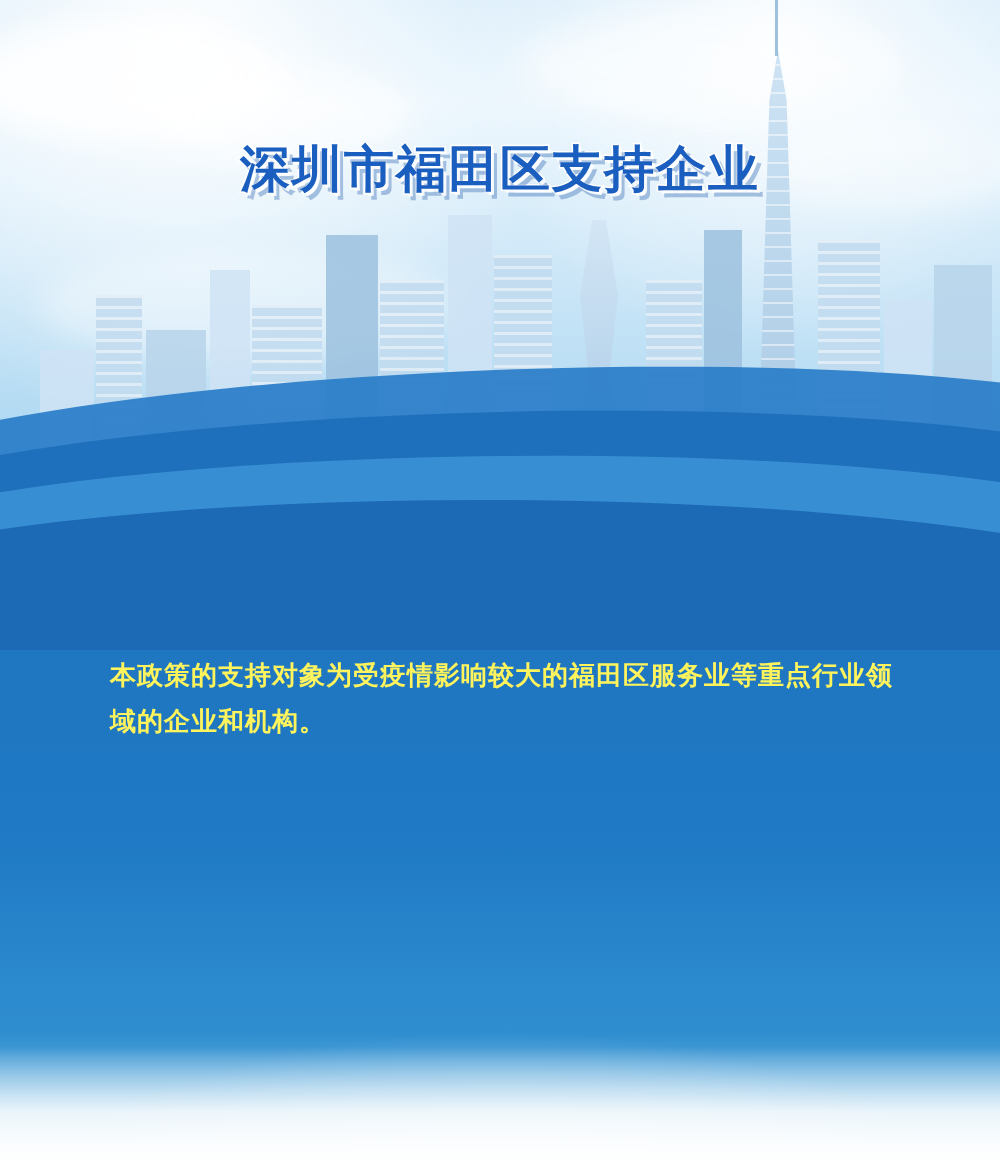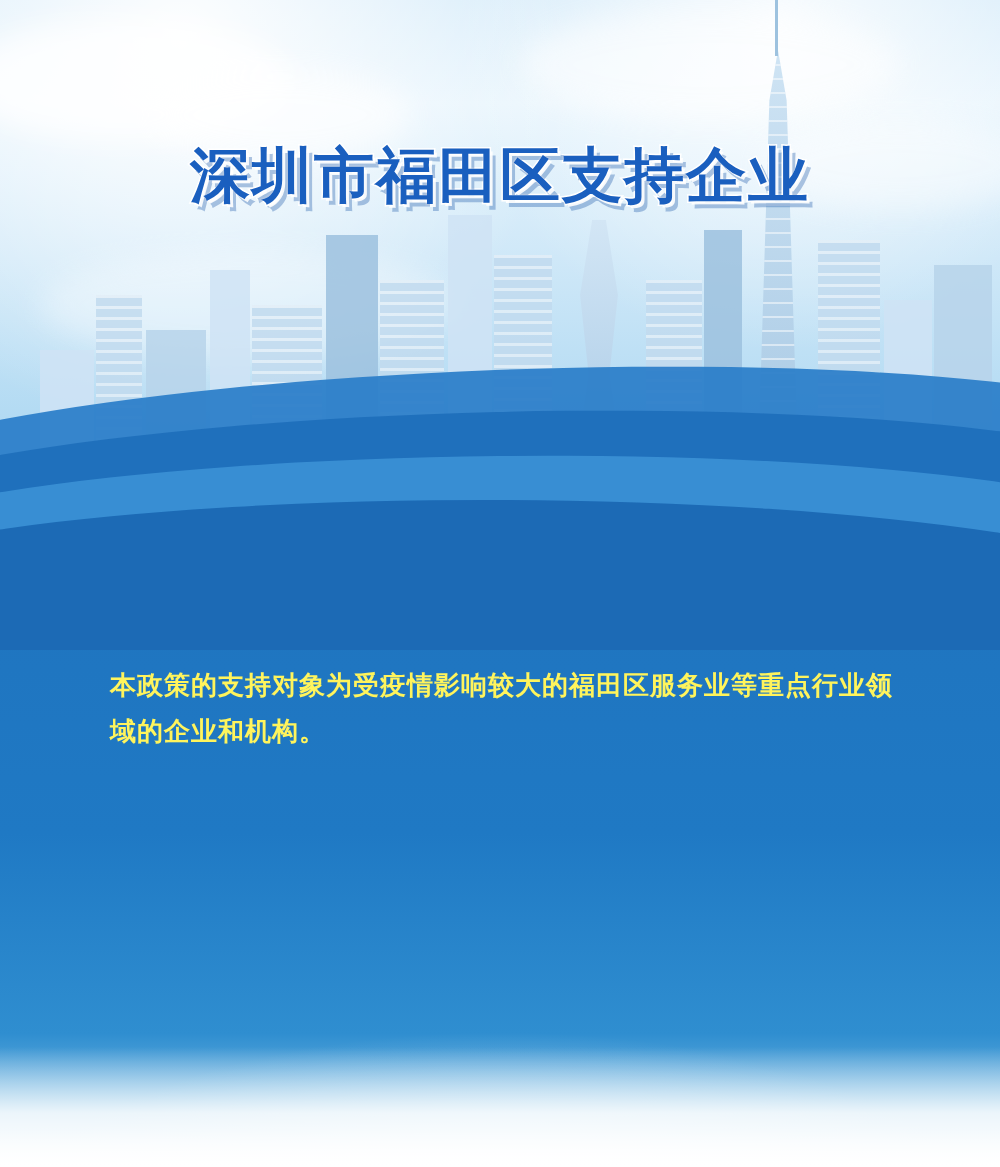--- a/index.html
+++ b/index.html
@@ -90,21 +90,21 @@
   .title-wrap {
     position: absolute;
     left: 0; top: 140px;
     width: 1000px;
     text-align: center;
     z-index: 6;
   }
   .title-line {
     font-family: "DejaVu Sans", "Liberation Sans", sans-serif;
     font-weight: bold;
-    font-size: 60px;
+    font-size: 50px;
     letter-spacing: 2px;
     line-height: 1.18;
     color: #1a5fbf;
     -webkit-text-stroke: 3px #ffffff;
     paint-order: stroke fill;
     text-shadow:
       0 0 0 #ffffff,
       3px 3px 0 rgba(255,255,255,0.9),
       6px 7px 0 rgba(28,90,170,0.35);
   }
@@ -154,21 +154,21 @@
   .para-main {
     font-family: "DejaVu Sans", "Liberation Sans", sans-serif;
     color: #ffffff;
     font-weight: bold;
     font-size: 31px;
     line-height: 1.72;
     letter-spacing: 1px;
     text-align: justify;
   }
   .para-sub {
-    margin-top: 38px;
+    margin-top: 28px;
     font-family: "DejaVu Sans", "Liberation Sans", sans-serif;
     color: #fff45c;
     font-weight: bold;
     font-size: 26px;
     line-height: 1.75;
     letter-spacing: 1px;
   }
 
   
   .bottom-fade {

